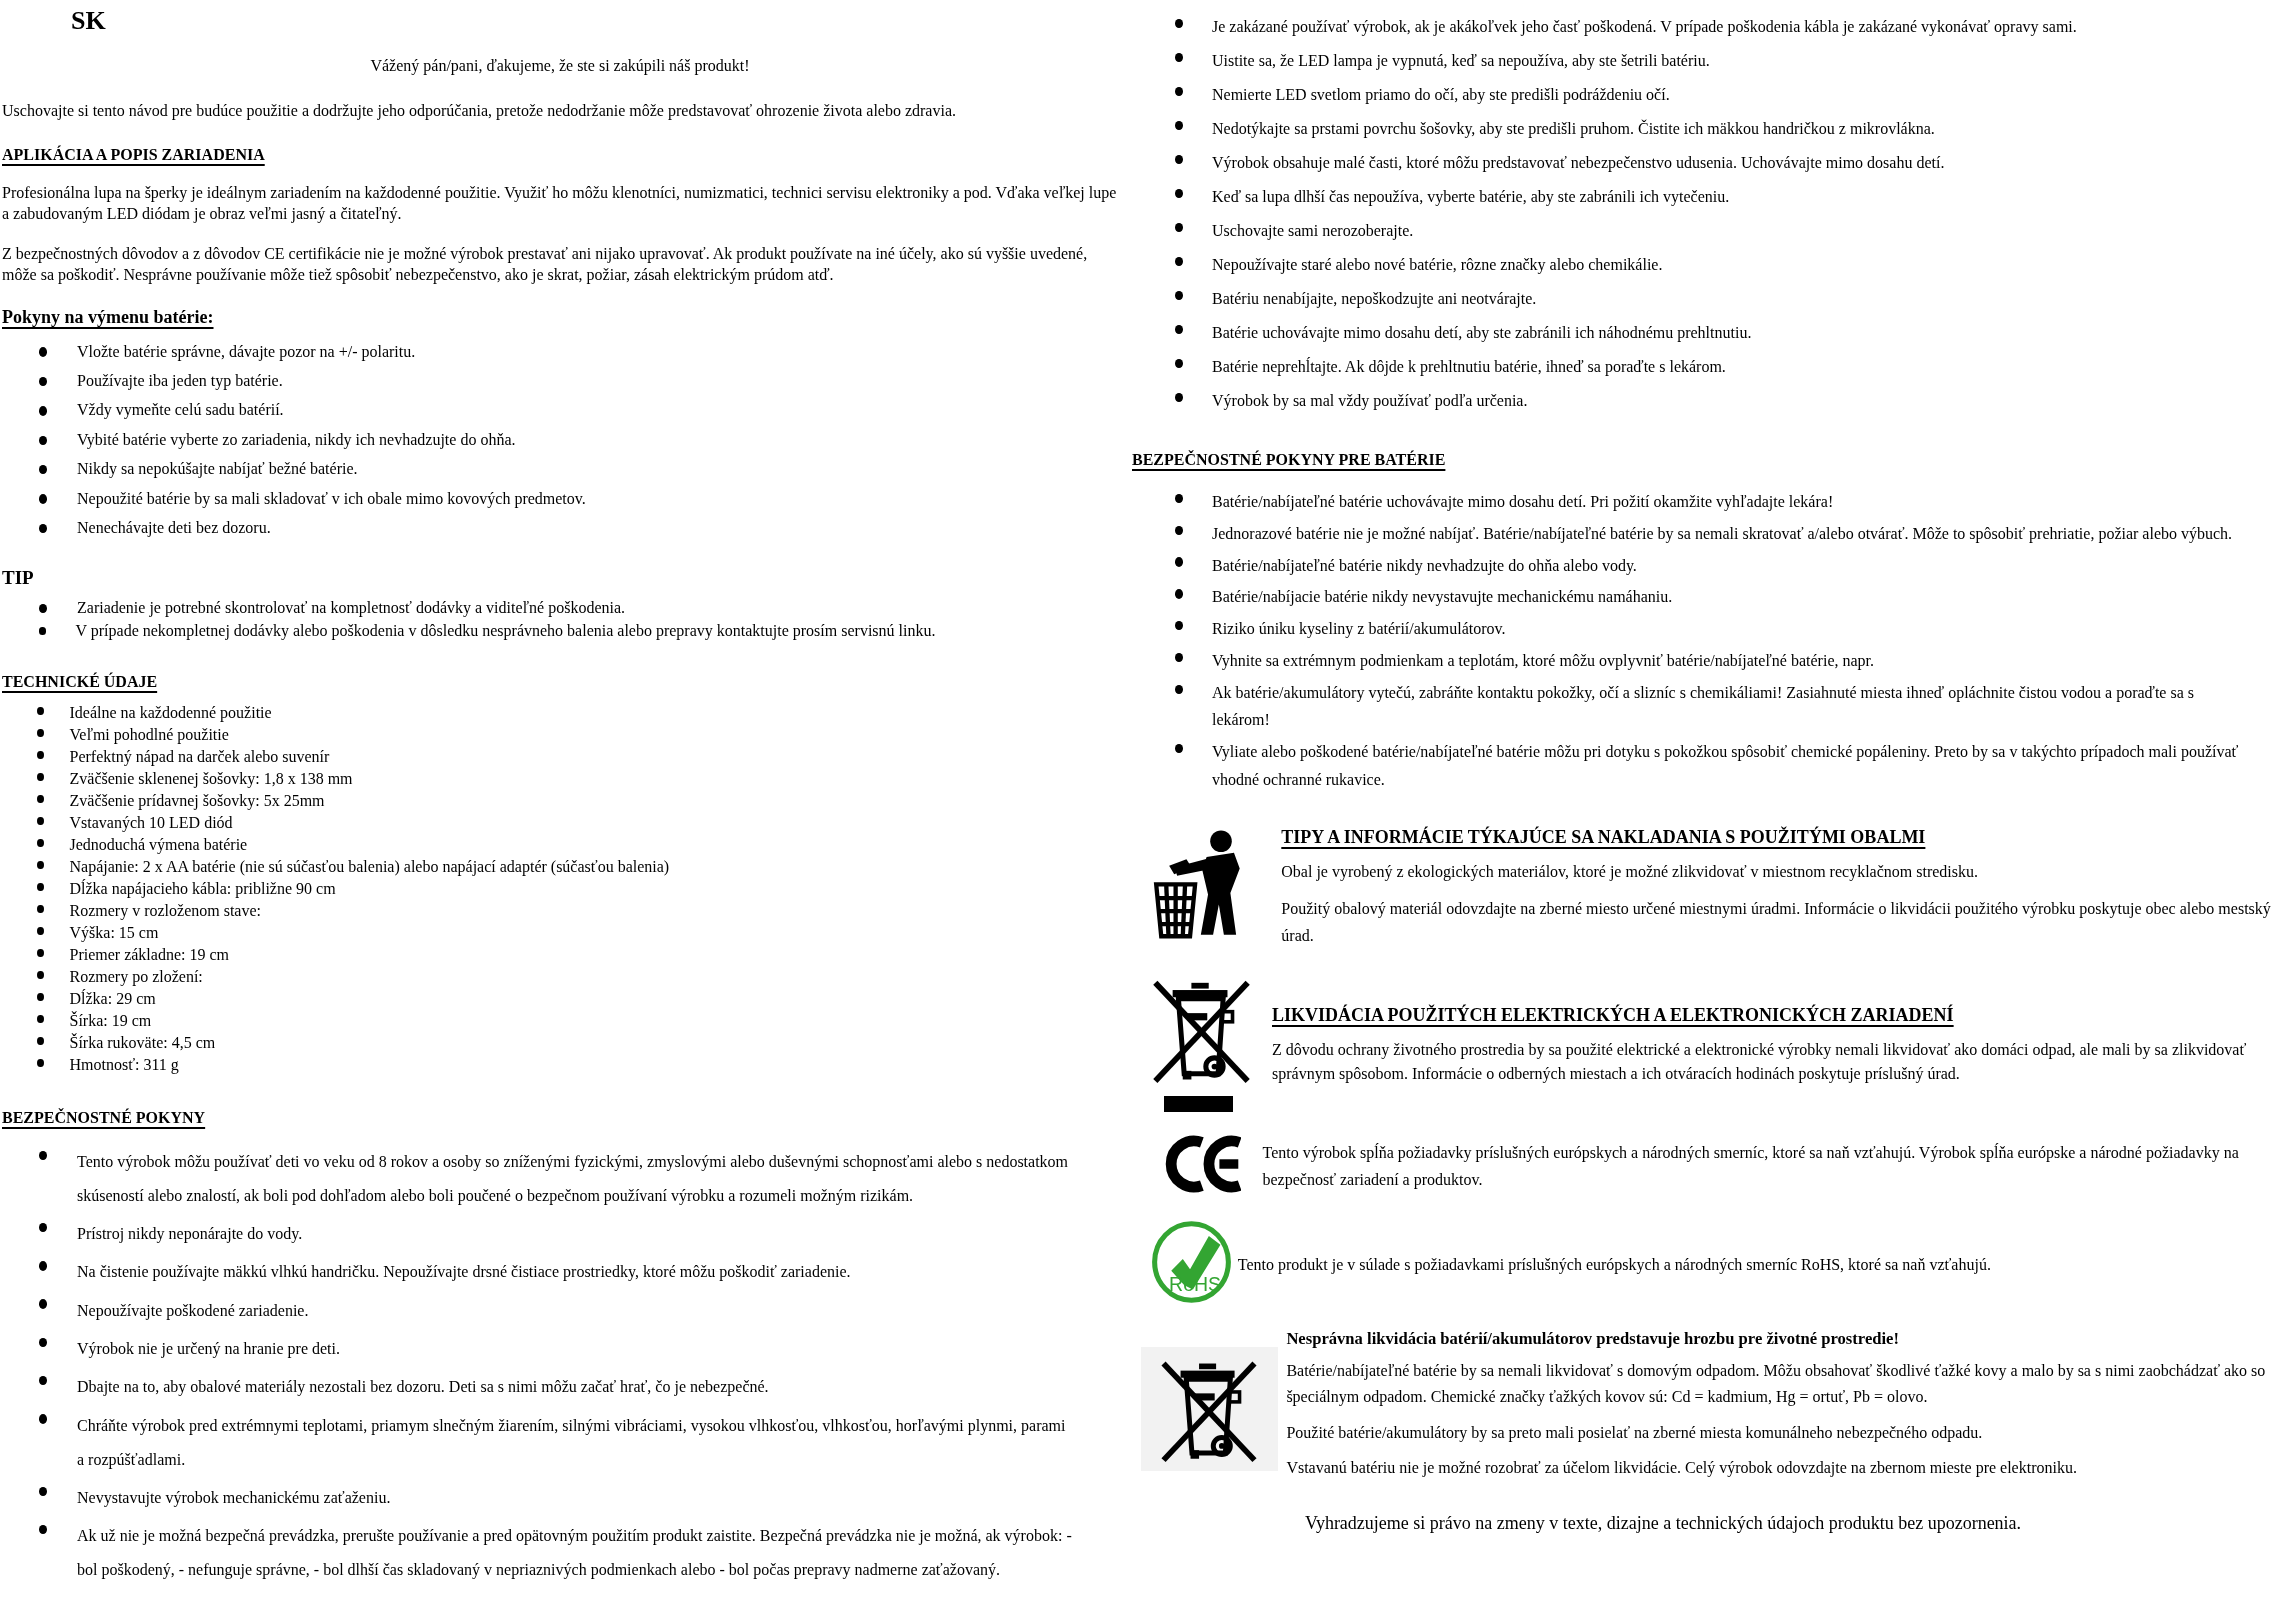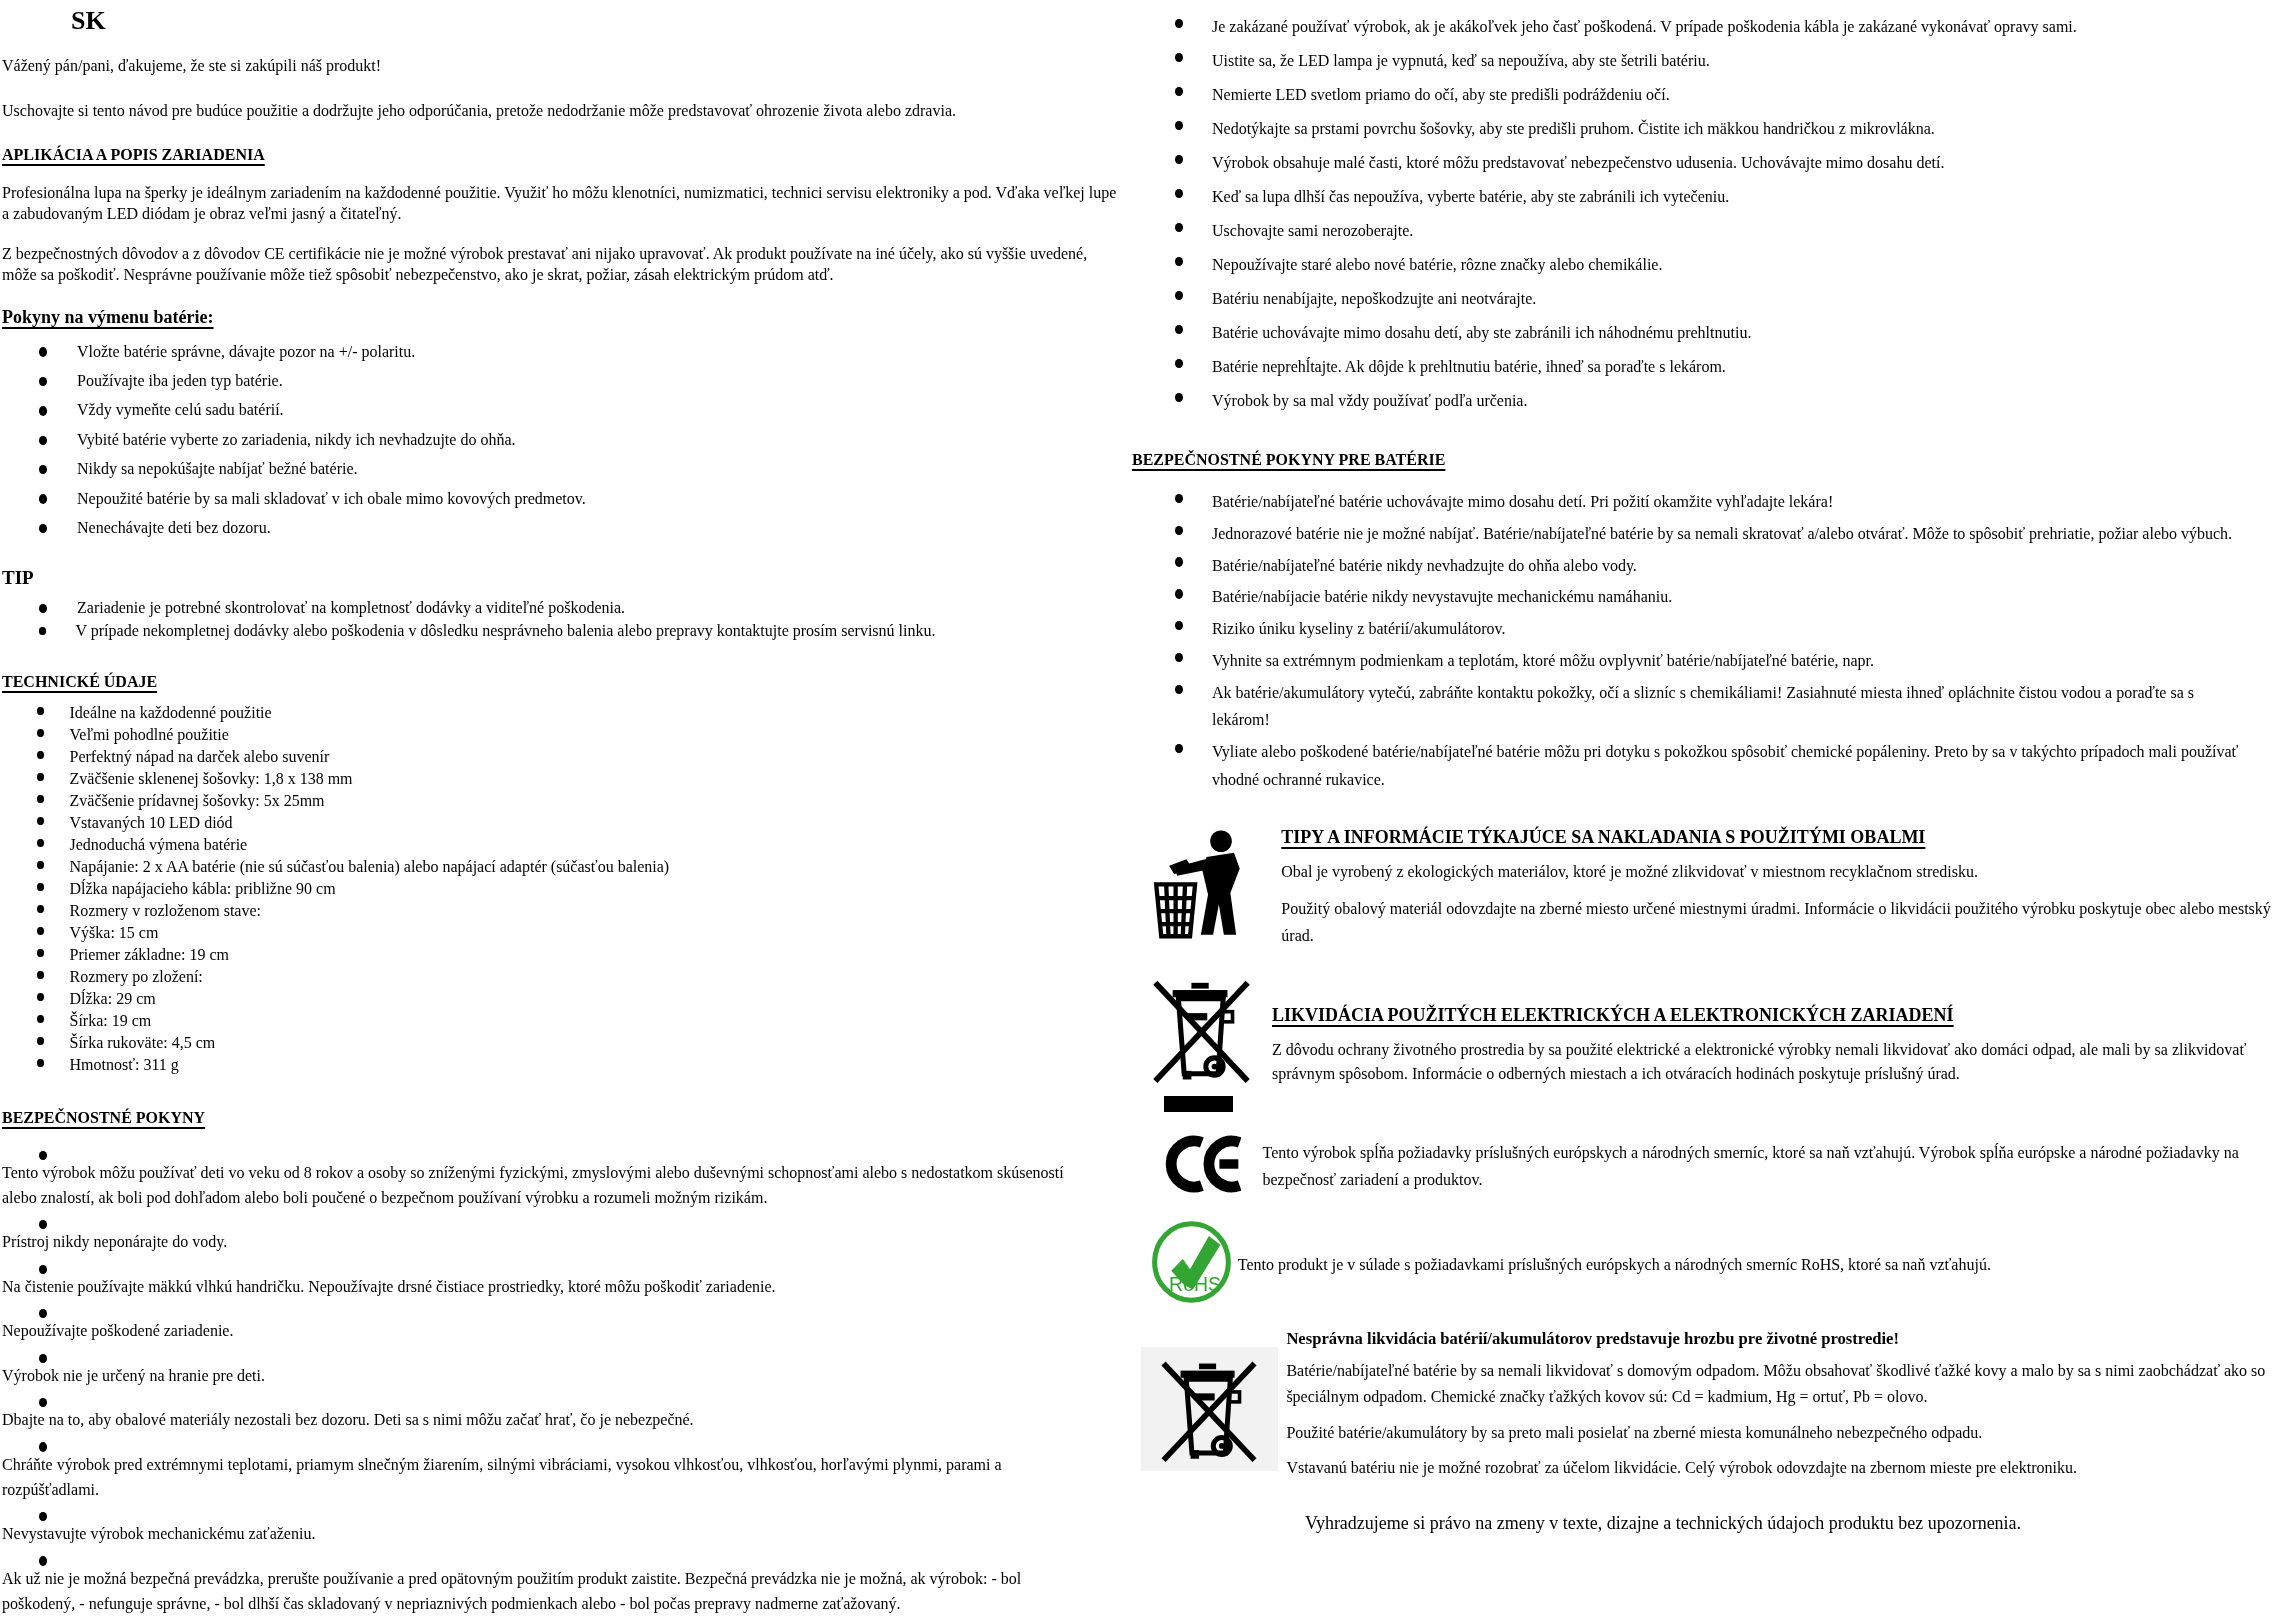--- a/index.html
+++ b/index.html
@@ -6,21 +6,21 @@
   body {
     width:2295px; height:1622px; position:relative; overflow:hidden;
     font-family:"Liberation Serif","DejaVu Serif",serif;
     color:#000; font-size:16px; line-height:21px;
   }
   .col { position:absolute; top:0; }
   .col-left  { left:2px;  width:1116px; }
   .col-right { left:1132px; width:1149px; }
 
   .sk { font-size:26px; font-weight:bold; margin:5.8px 0 0 69px; line-height:29px; }
-  .center { text-align:left; }
+  .center { text-align:center; }
   .intro1 { margin-top:20px; }
   .intro2 { margin-top:22px; }
   .intro3 { margin-top:24.6px; }
 
   .h1 {
     font-size:16px; font-weight:bold; line-height:24.6px;
     text-decoration:underline; text-decoration-thickness:1.8px; text-underline-offset:3.6px;
   }
   .h1.sub { font-size:18px; }
   .tip-h { font-size:19px; font-weight:bold; margin-top:29px; }
@@ -44,21 +44,21 @@
   .col-left  .dot { margin-left:37px; margin-right:30px; }
   .list-batt { margin-top:11.6px;font-family:Liberation Serif, serif; }
   .list-batt li { line-height:20px; margin-bottom:9.4px; }
   .list-tip { margin-top:10px; }
   .list-tip li { line-height:20px; margin-bottom:2.9px; }
   .list-tip li + li .dot, .small-dot { width:6.5px; height:7.2px; margin-top:6.5px; }
   .list-tech { margin-top:7.2px; }
   .list-tech li { line-height:22px; }
   .list-tech .dot { width:6.5px; height:8px; margin-left:35px; margin-right:26px; }
   .list-safety-l { margin-top:14.5px; }
-  .list-safety-l li { line-height:25px; margin-bottom:4.3px;flex-direction:column; }
+  .list-safety-l li { line-height:34px; margin-bottom:4.3px; }
   .list-safety-l .btext { padding-right:43px; }
   
   .col-right .dot { margin-left:43px; margin-right:29px; }
   .list-safety-r { margin-top:13px; }
   .list-safety-r li { line-height:27.5px; margin-bottom:6.5px; }
   .list-battsafe { margin-top:16px; }
   .list-battsafe li { line-height:27.5px; margin-bottom:4.3px; }
   .list-battsafe .btext, .list-safety-r .btext { padding-right:36px; }
 
   

